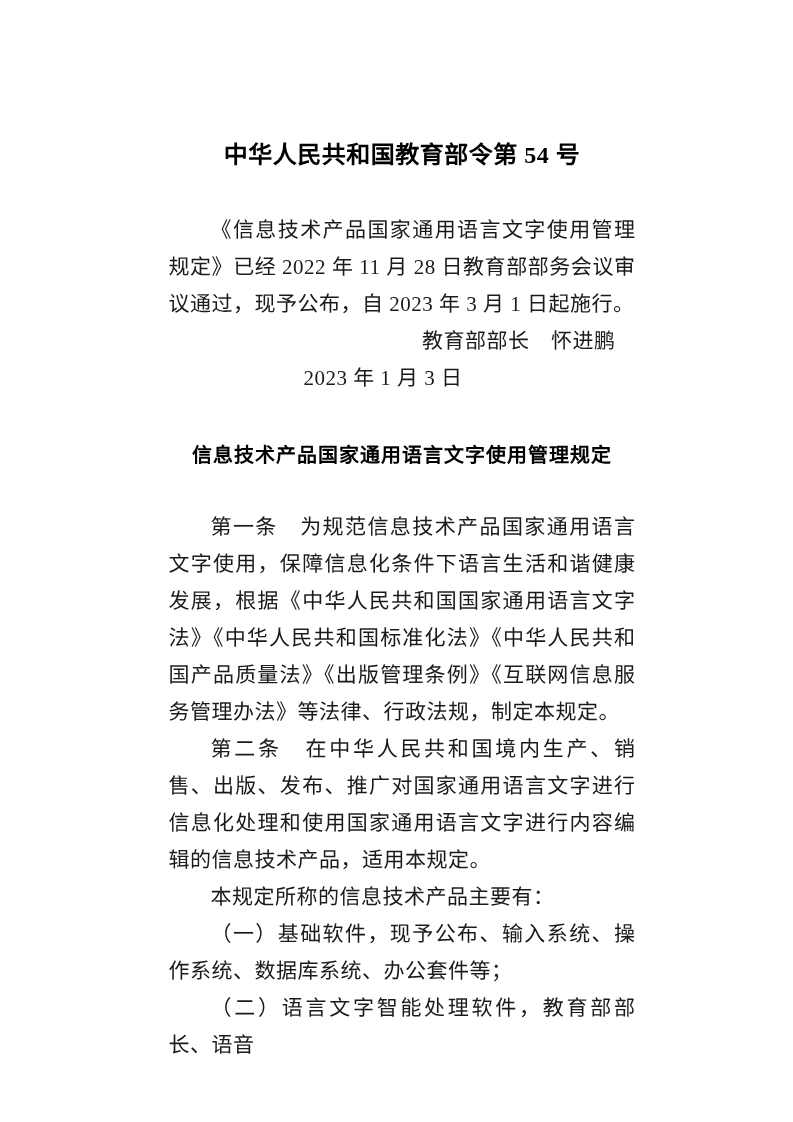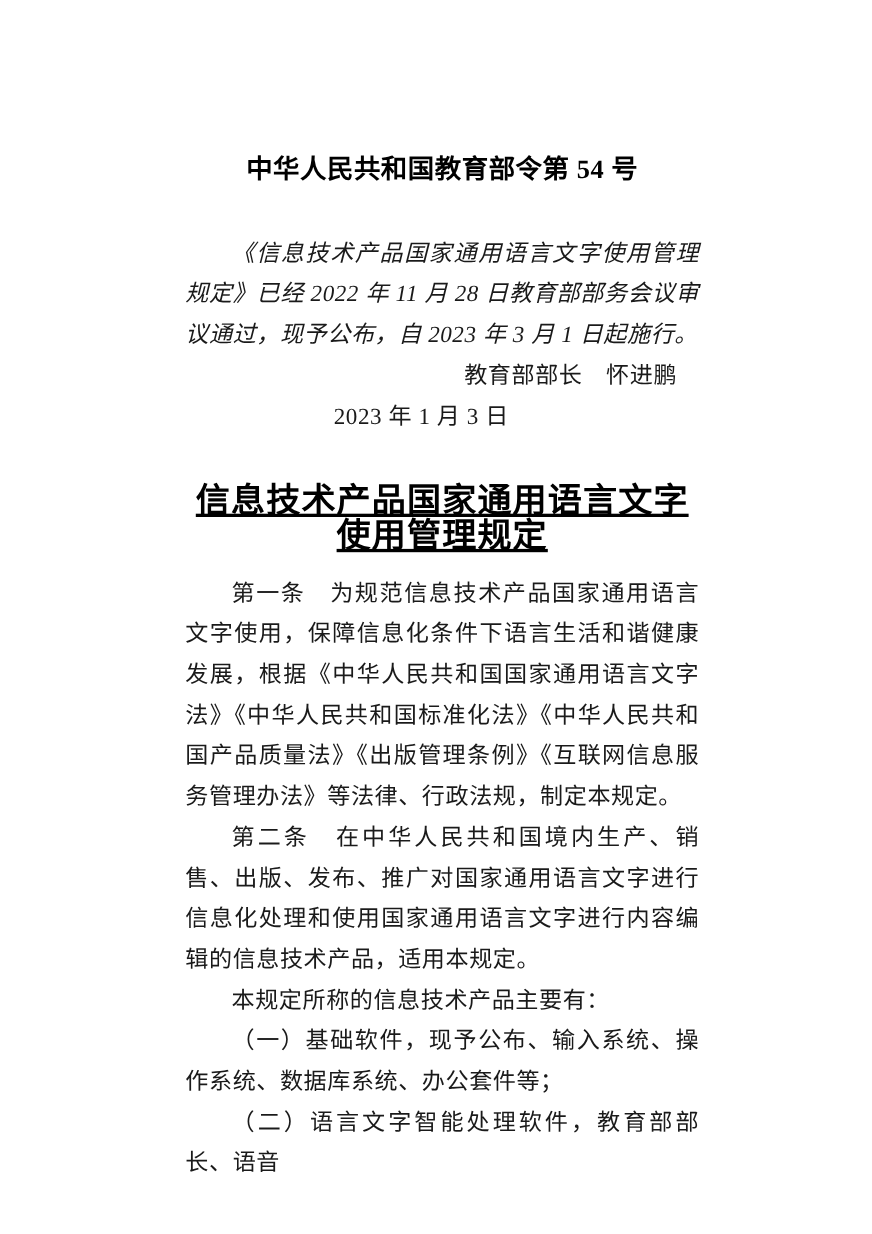--- a/index.html
+++ b/index.html
@@ -32,46 +32,44 @@
   
   .body-text {
     font-size: 21px;
     line-height: 37px;
     letter-spacing: 0.5px;
   }
   .announcement {
     margin: 42px 0 0 0;
     text-indent: 2em;
     text-align: justify;
-    font-style: italic;
   }
   .signature-line {
     margin: 0;
     text-align: right;
     padding-right: 20px;
   }
   .sign-date-line {
     margin: 0;
     text-align: center;
     padding-right: 38px;
   }
   
   .regulation-title {
     margin: 42px 0 0 0;
-    font-size: 31px;
+    font-size: 20px;
     line-height: 32px;
     font-weight: bold;
     color: #000000;
     text-align: center;
     letter-spacing: 1px;
-    text-decoration: underline;
   }
   
   .articles {
-    margin-top: 18px;
+    margin-top: 38px;
   }
   .articles p {
     margin: 0;
     text-indent: 2em;
     text-align: justify;
   }
 </style>
 </head>
 <body>
 

